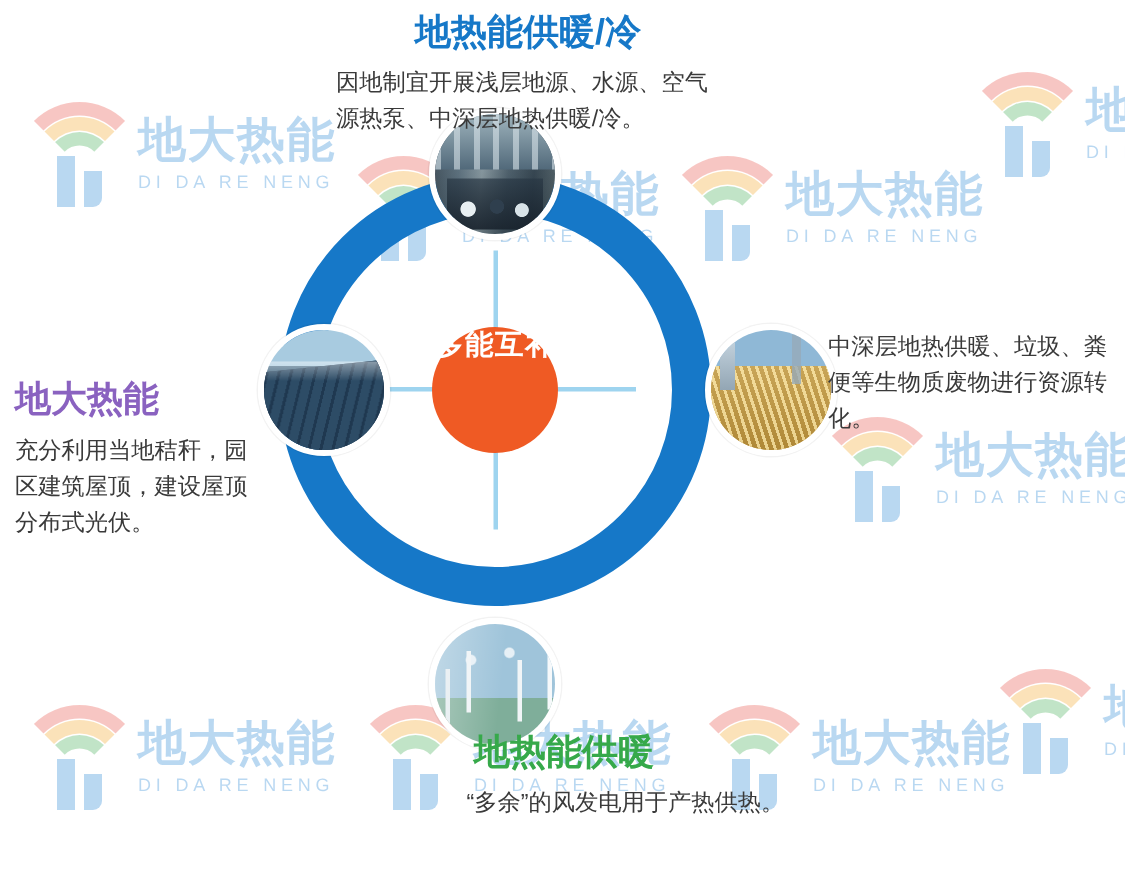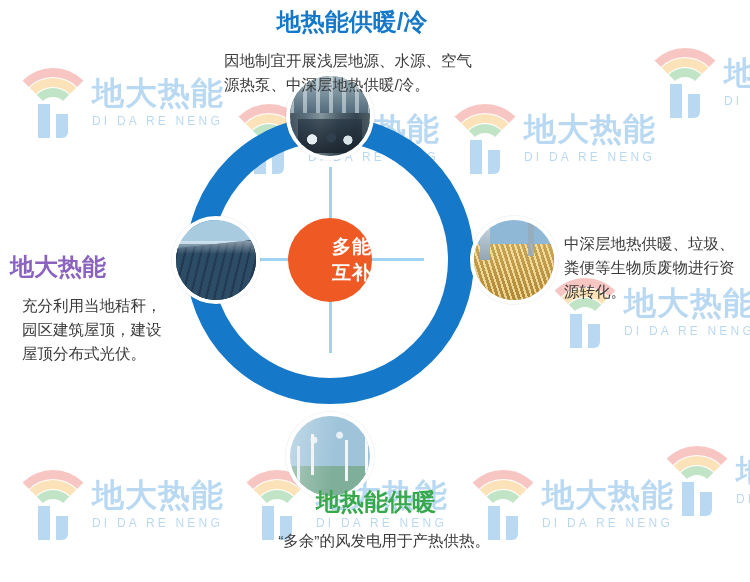--- a/index.html
+++ b/index.html
@@ -118,22 +118,22 @@
   #center-hub {
     position: absolute;
     left: 288px;
     top: 218px;
     width: 84px;
     height: 84px;
     border-radius: 50%;
     background: #ef5a24;
     color: #ffffff;
     display: flex;
-    flex-direction: column;
-    align-items: flex-end;
+    flex-direction: row;
+    align-items: flex-start;
     justify-content: center;
     font-size: 19px;
     font-weight: bold;
     line-height: 1.35;
     letter-spacing: 1px;
   }
 
   
   .node {
     position: absolute;
@@ -253,21 +253,21 @@
     font-size: 24px;
     font-weight: bold;
     line-height: 1.2;
     margin: 0 0 7px 0;
     white-space: nowrap;
   }
   .label-body {
     font-size: 15.5px;
     line-height: 1.55;
     color: #3a3a3a;
-    margin: 12px;
+    margin: 0;
   }
 
   #label-top {
     left: 202px;
     top: 8px;
     width: 300px;
     text-align: left;
   }
   #label-top .label-title { color: #1678c8; text-align: center; }
   #label-top .label-body { width: 258px; margin-left: 22px; }
@@ -285,21 +285,21 @@
     width: 170px;
   }
   #label-left .label-title { color: #8a62c0; }
 
   #label-bottom {
     left: 246px;
     top: 488px;
     width: 260px;
   }
   #label-bottom .label-title { color: #36a94a; text-align: center; }
-  #label-bottom .label-body { text-align: right; margin-left: 28px; width: 216px; }
+  #label-bottom .label-body { text-align: left; margin-left: 28px; width: 216px; padding-left: 37px; }
 </style>
 </head>
 <body>
 
 <div id="stage">
 
   <div class="wm" style="left:8px; top:60px;">
     <div class="wm-mark">
       <div class="arc a1"></div>
         <div class="arc a2"></div>

